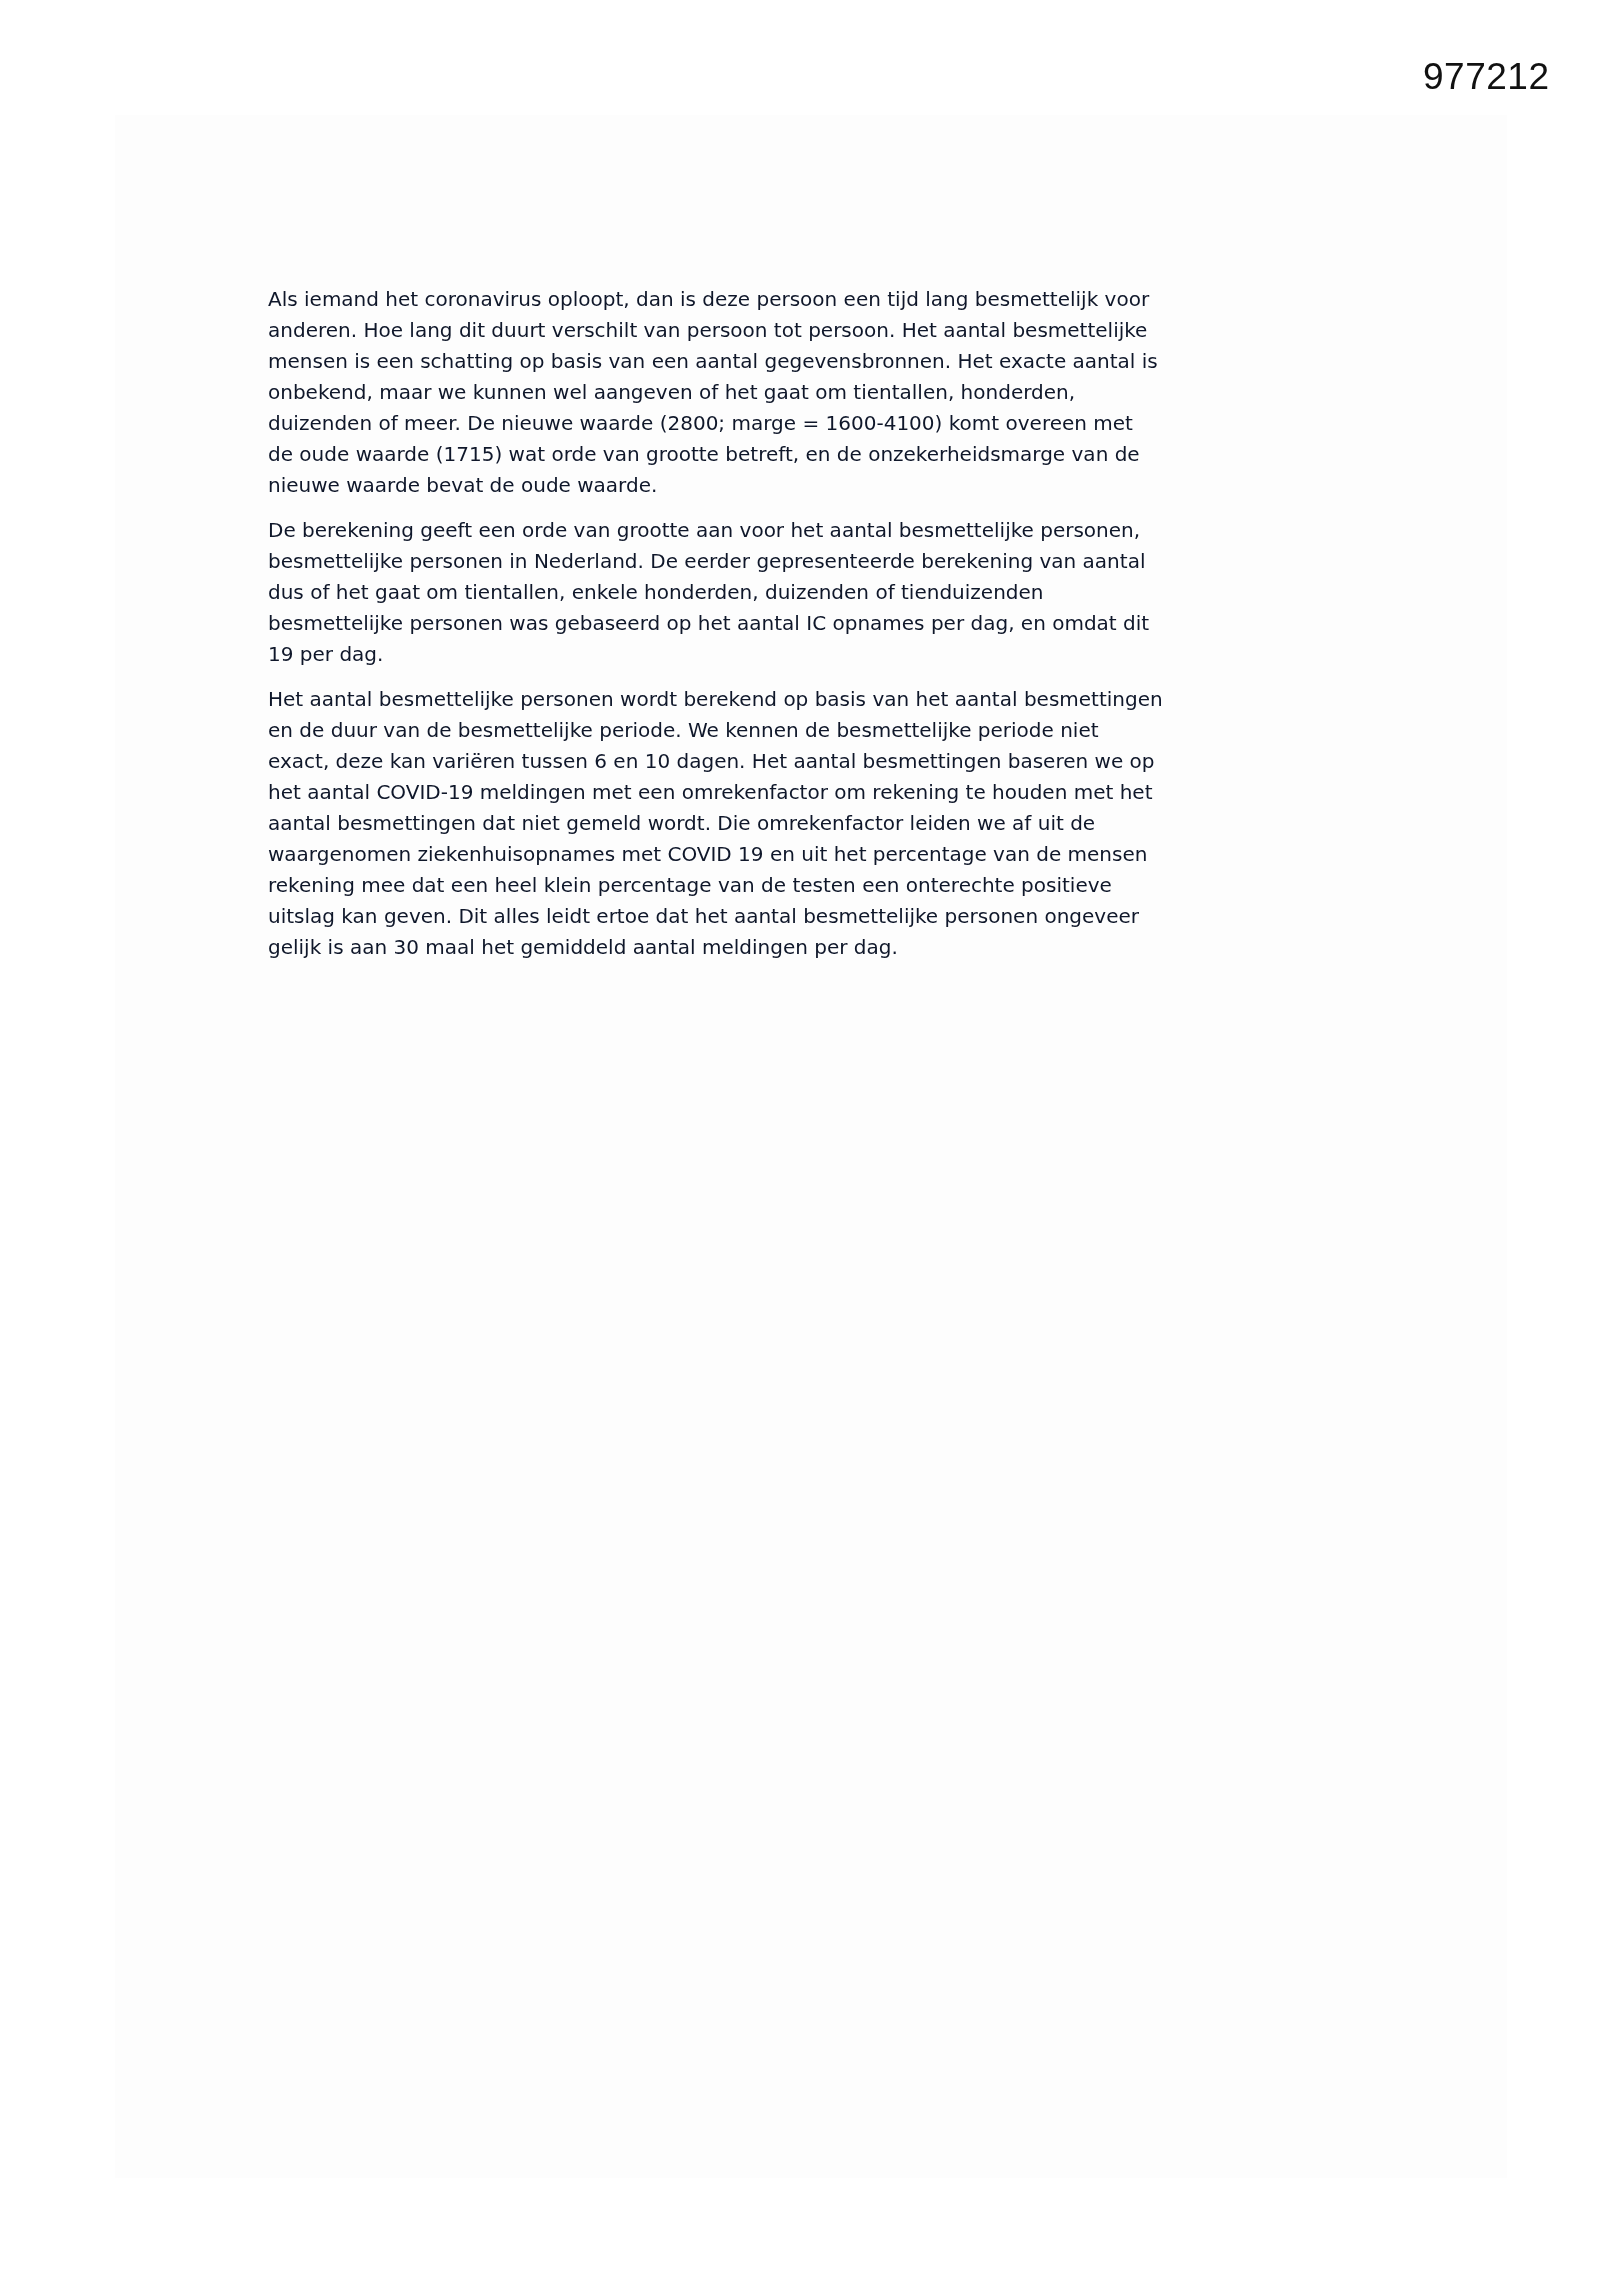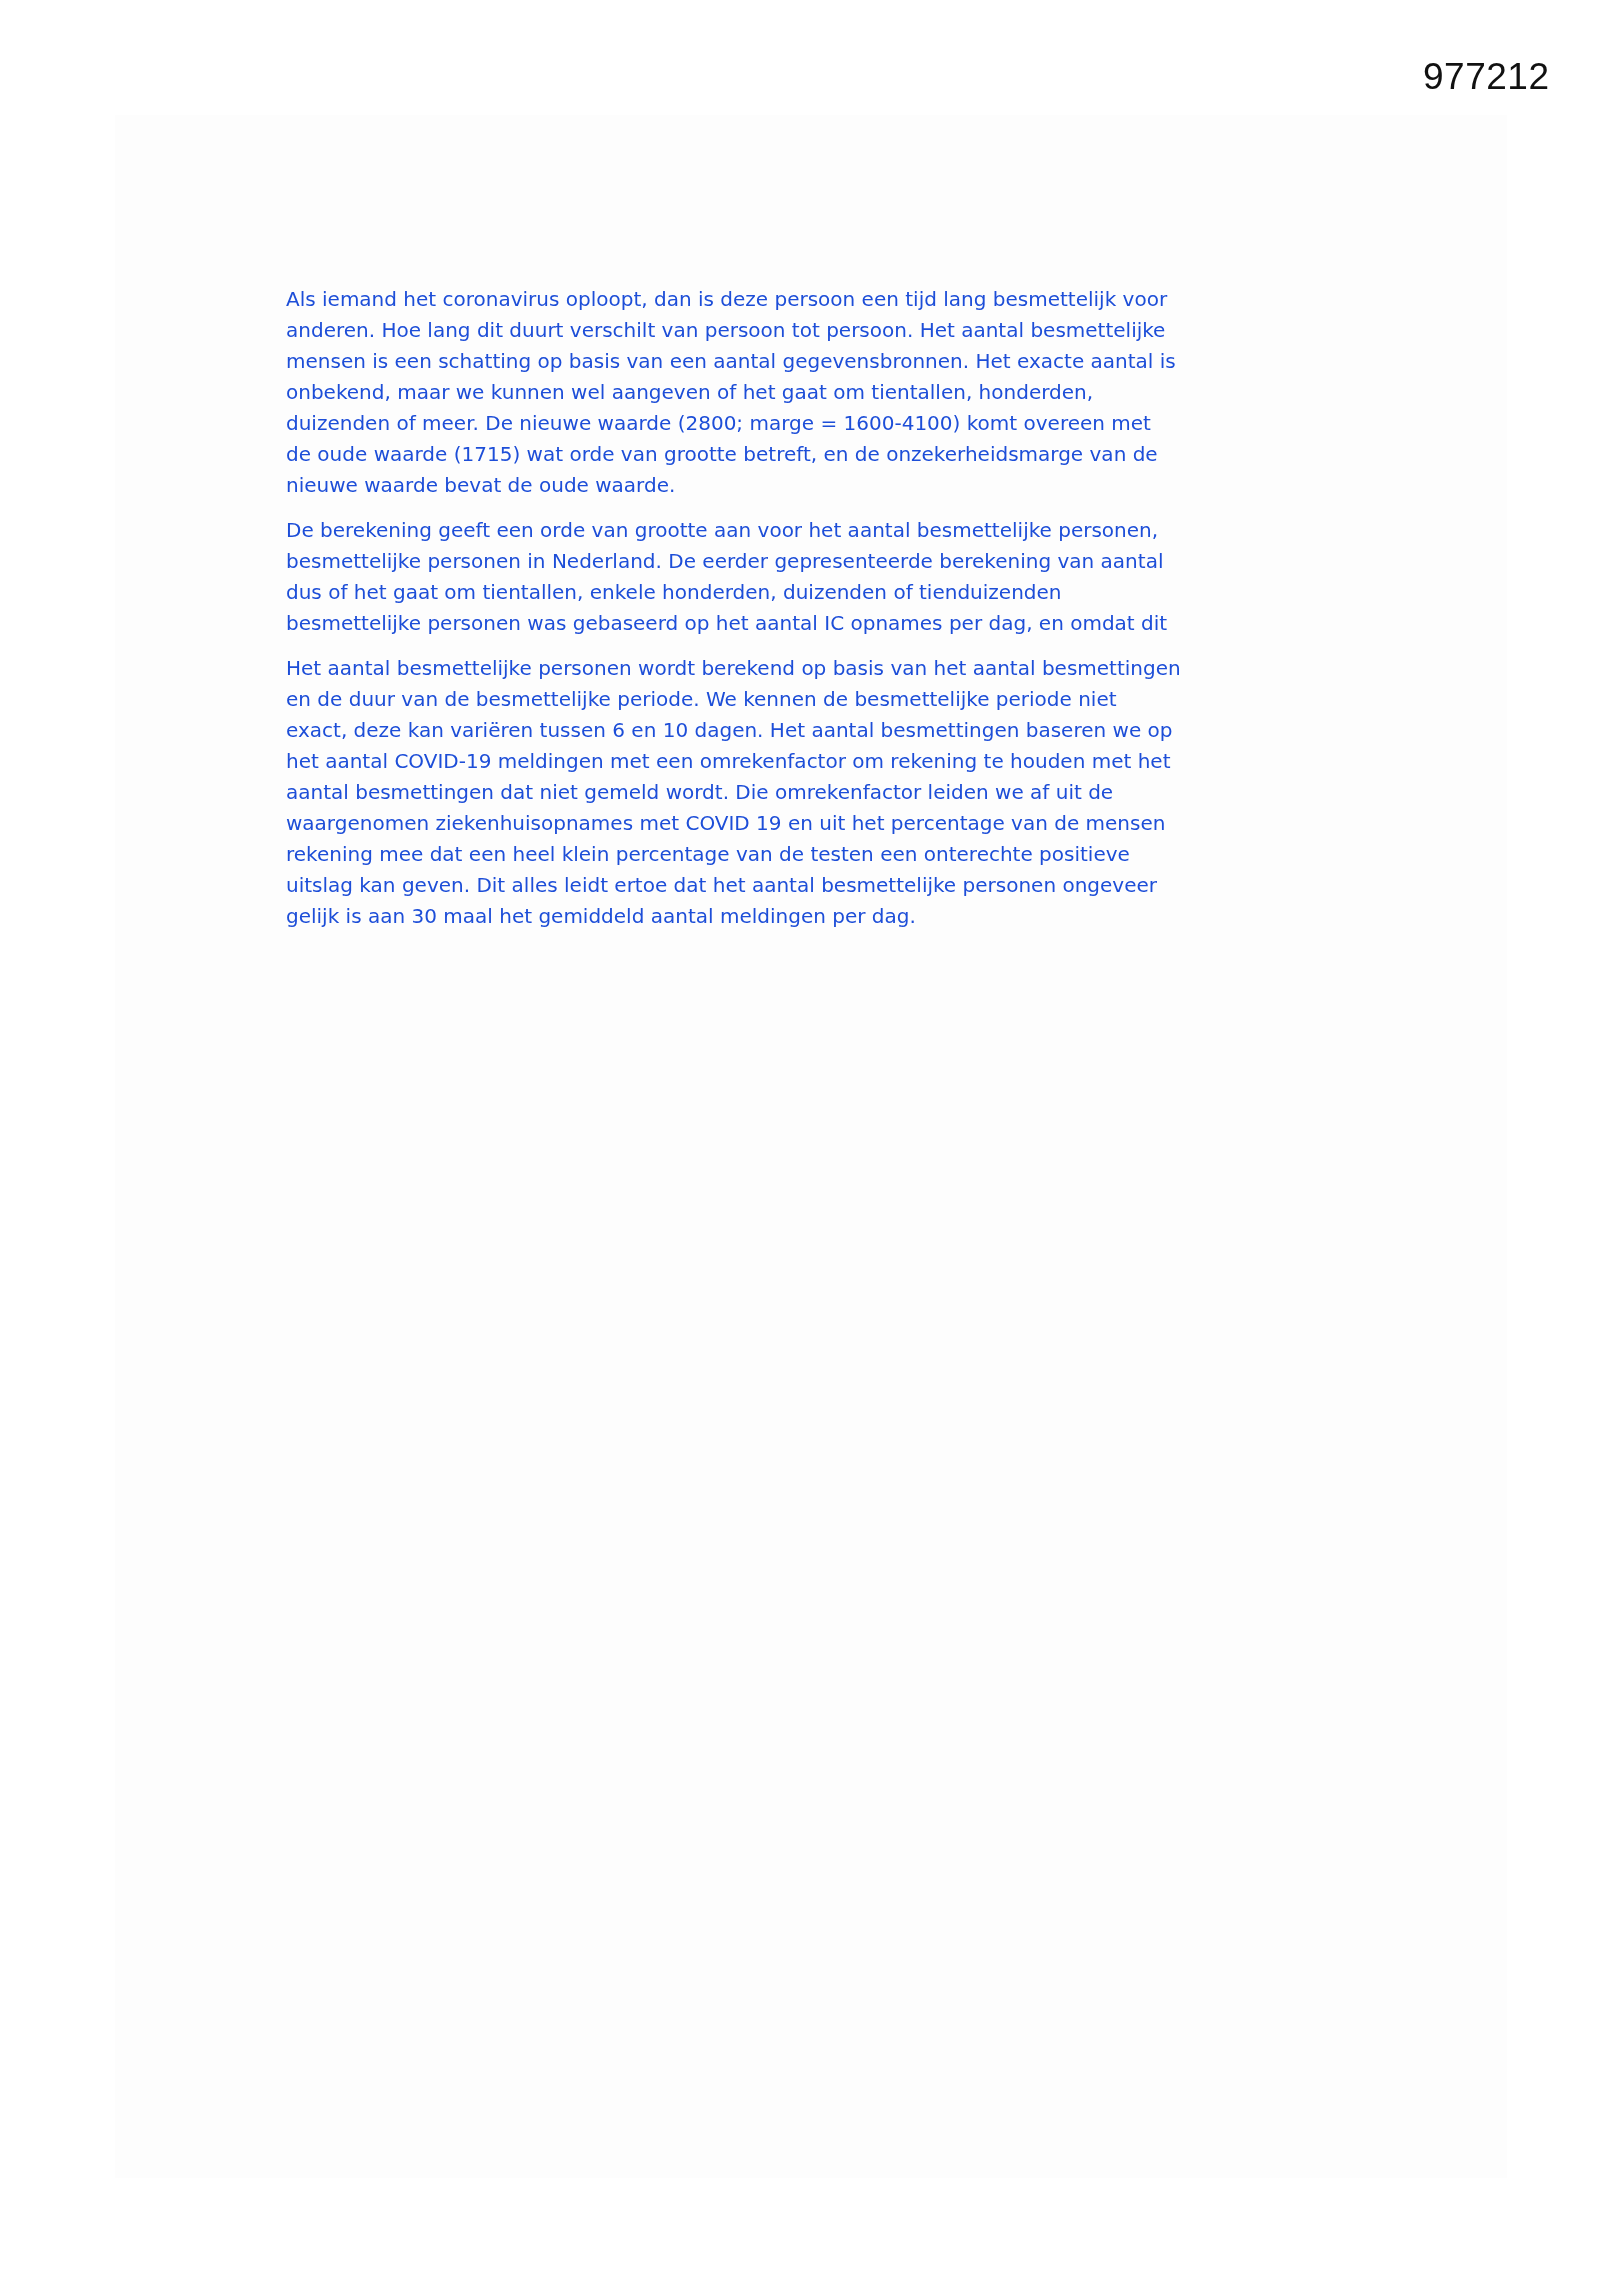--- a/index.html
+++ b/index.html
@@ -26,27 +26,27 @@
     left: 1423px;
     top: 58px;
     font-family: "Liberation Sans", sans-serif;
     font-size: 37px;
     color: #111111;
     letter-spacing: 0.5px;
     line-height: 1;
   }
   .body-text {
     position: absolute;
-    left: 286px;
+    left: 268px;
     top: 284px;
     width: 1078px;
     font-family: "DejaVu Sans", sans-serif;
     font-size: 20px;
     line-height: 31px;
-    color: #1d4ed8;
+    color: #0f172a;
   }
   .paragraph {
     margin: 0 0 14px 0;
   }
   .line {
     display: block;
     white-space: nowrap;
   }
 </style>
 </head>
@@ -64,20 +64,21 @@
     <span class="line">onbekend, maar we kunnen wel aangeven of het gaat om tientallen, honderden,</span>
     <span class="line">duizenden of meer. De nieuwe waarde (2800; marge = 1600-4100) komt overeen met</span>
     <span class="line">de oude waarde (1715) wat orde van grootte betreft, en de onzekerheidsmarge van de</span>
     <span class="line">nieuwe waarde bevat de oude waarde.</span>
   </p>
   <p class="paragraph">
     <span class="line">De berekening geeft een orde van grootte aan voor het aantal besmettelijke personen,</span>
     <span class="line">besmettelijke personen in Nederland. De eerder gepresenteerde berekening van aantal</span>
     <span class="line">dus of het gaat om tientallen, enkele honderden, duizenden of tienduizenden</span>
     <span class="line">besmettelijke personen was gebaseerd op het aantal IC opnames per dag, en omdat dit</span>
+    <span class="line">19 per dag.</span>
   </p>
   <p class="paragraph">
     <span class="line">Het aantal besmettelijke personen wordt berekend op basis van het aantal besmettingen</span>
     <span class="line">en de duur van de besmettelijke periode. We kennen de besmettelijke periode niet</span>
     <span class="line">exact, deze kan variëren tussen 6 en 10 dagen. Het aantal besmettingen baseren we op</span>
     <span class="line">het aantal COVID-19 meldingen met een omrekenfactor om rekening te houden met het</span>
     <span class="line">aantal besmettingen dat niet gemeld wordt. Die omrekenfactor leiden we af uit de</span>
     <span class="line">waargenomen ziekenhuisopnames met COVID 19 en uit het percentage van de mensen</span>
     <span class="line">rekening mee dat een heel klein percentage van de testen een onterechte positieve</span>
     <span class="line">uitslag kan geven. Dit alles leidt ertoe dat het aantal besmettelijke personen ongeveer</span>

